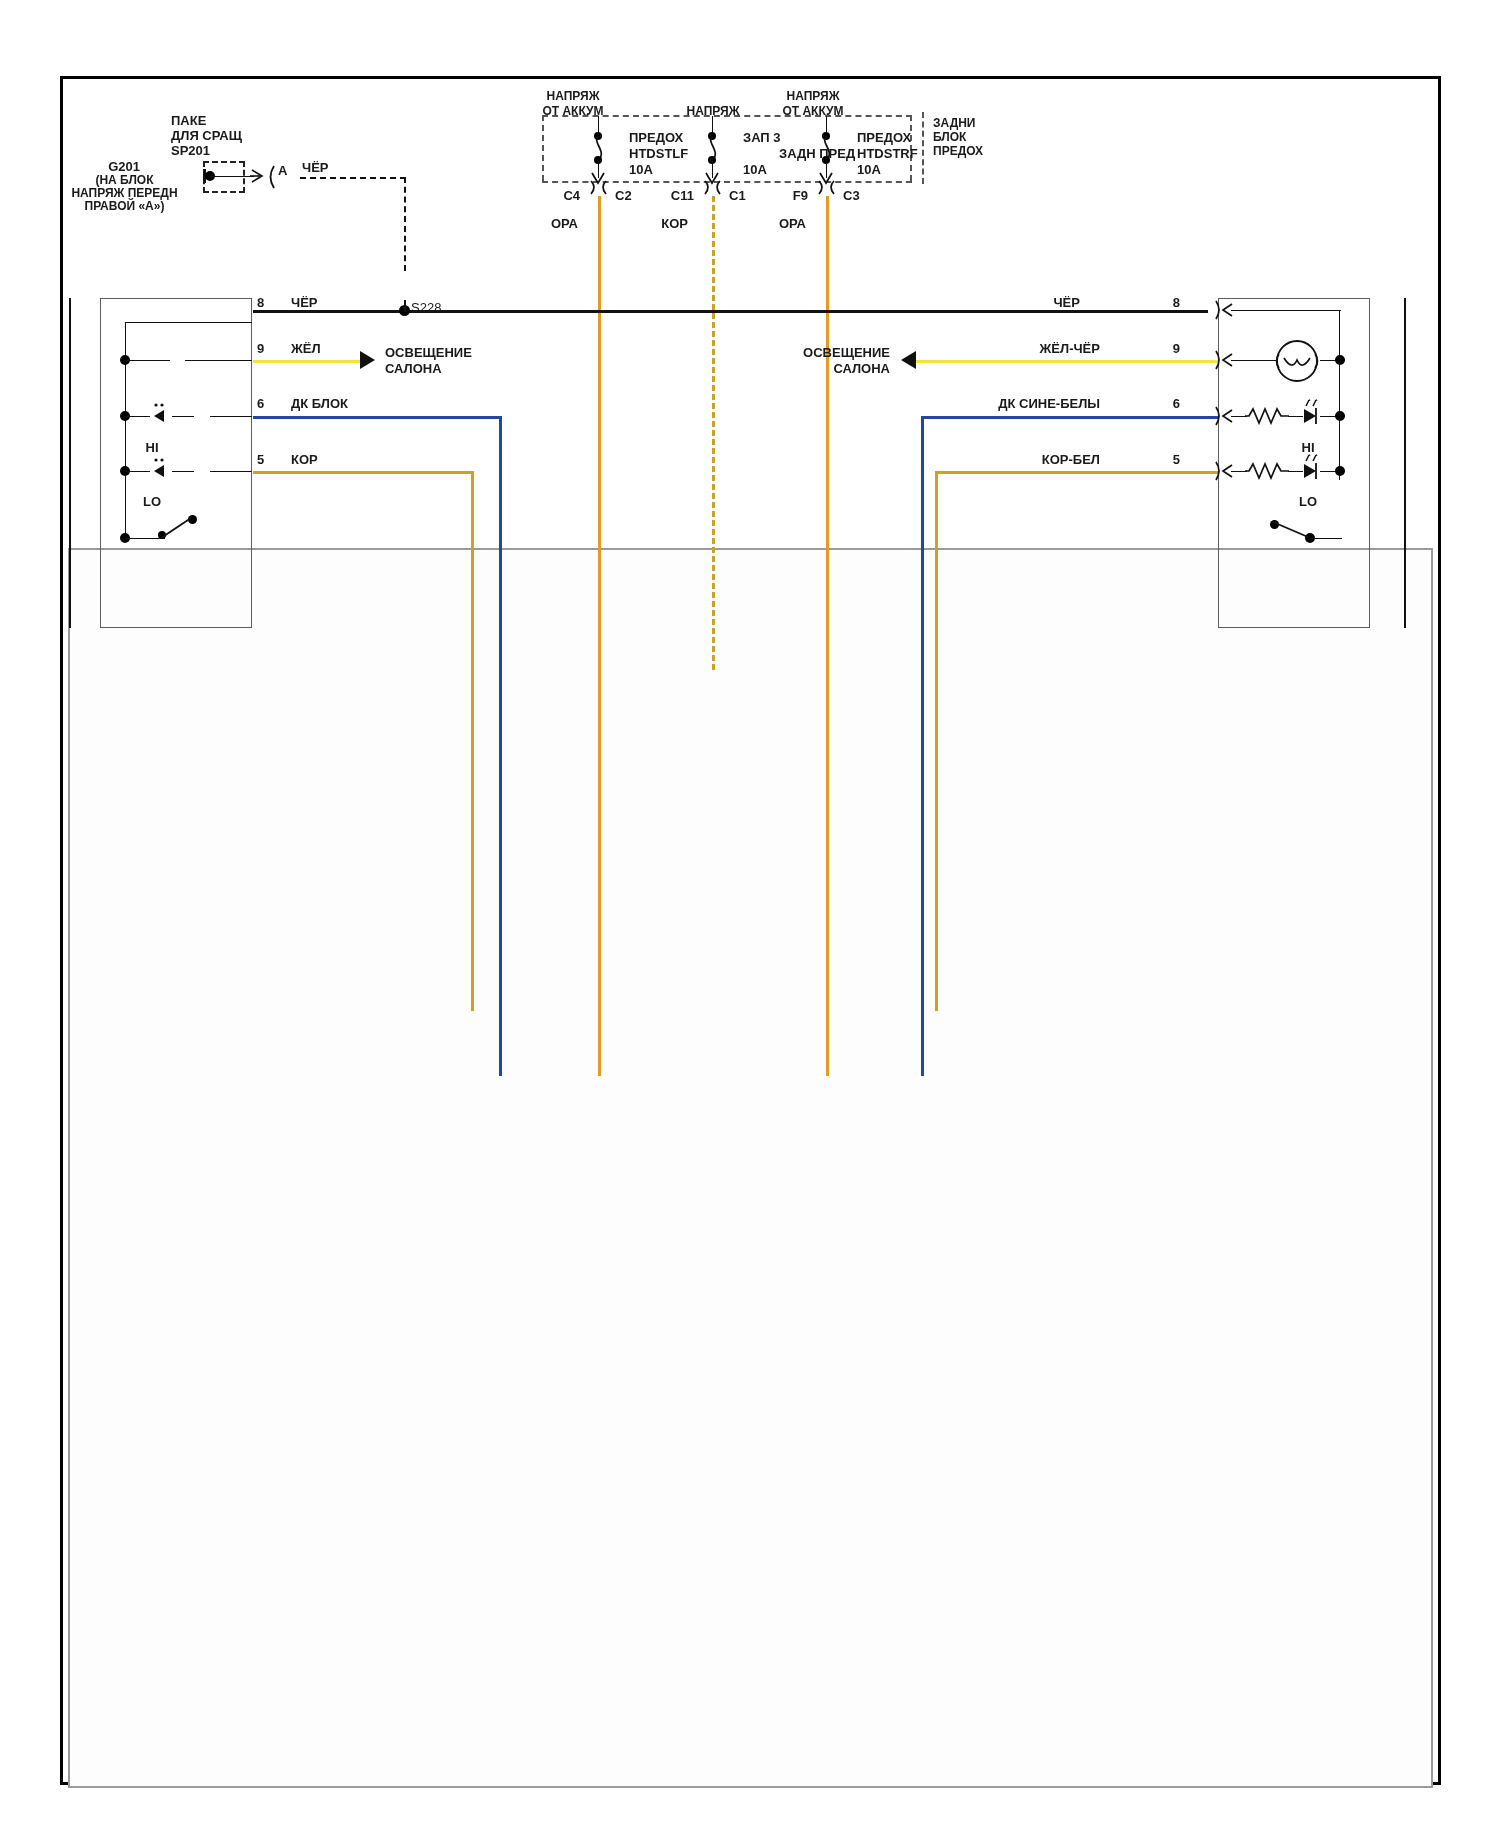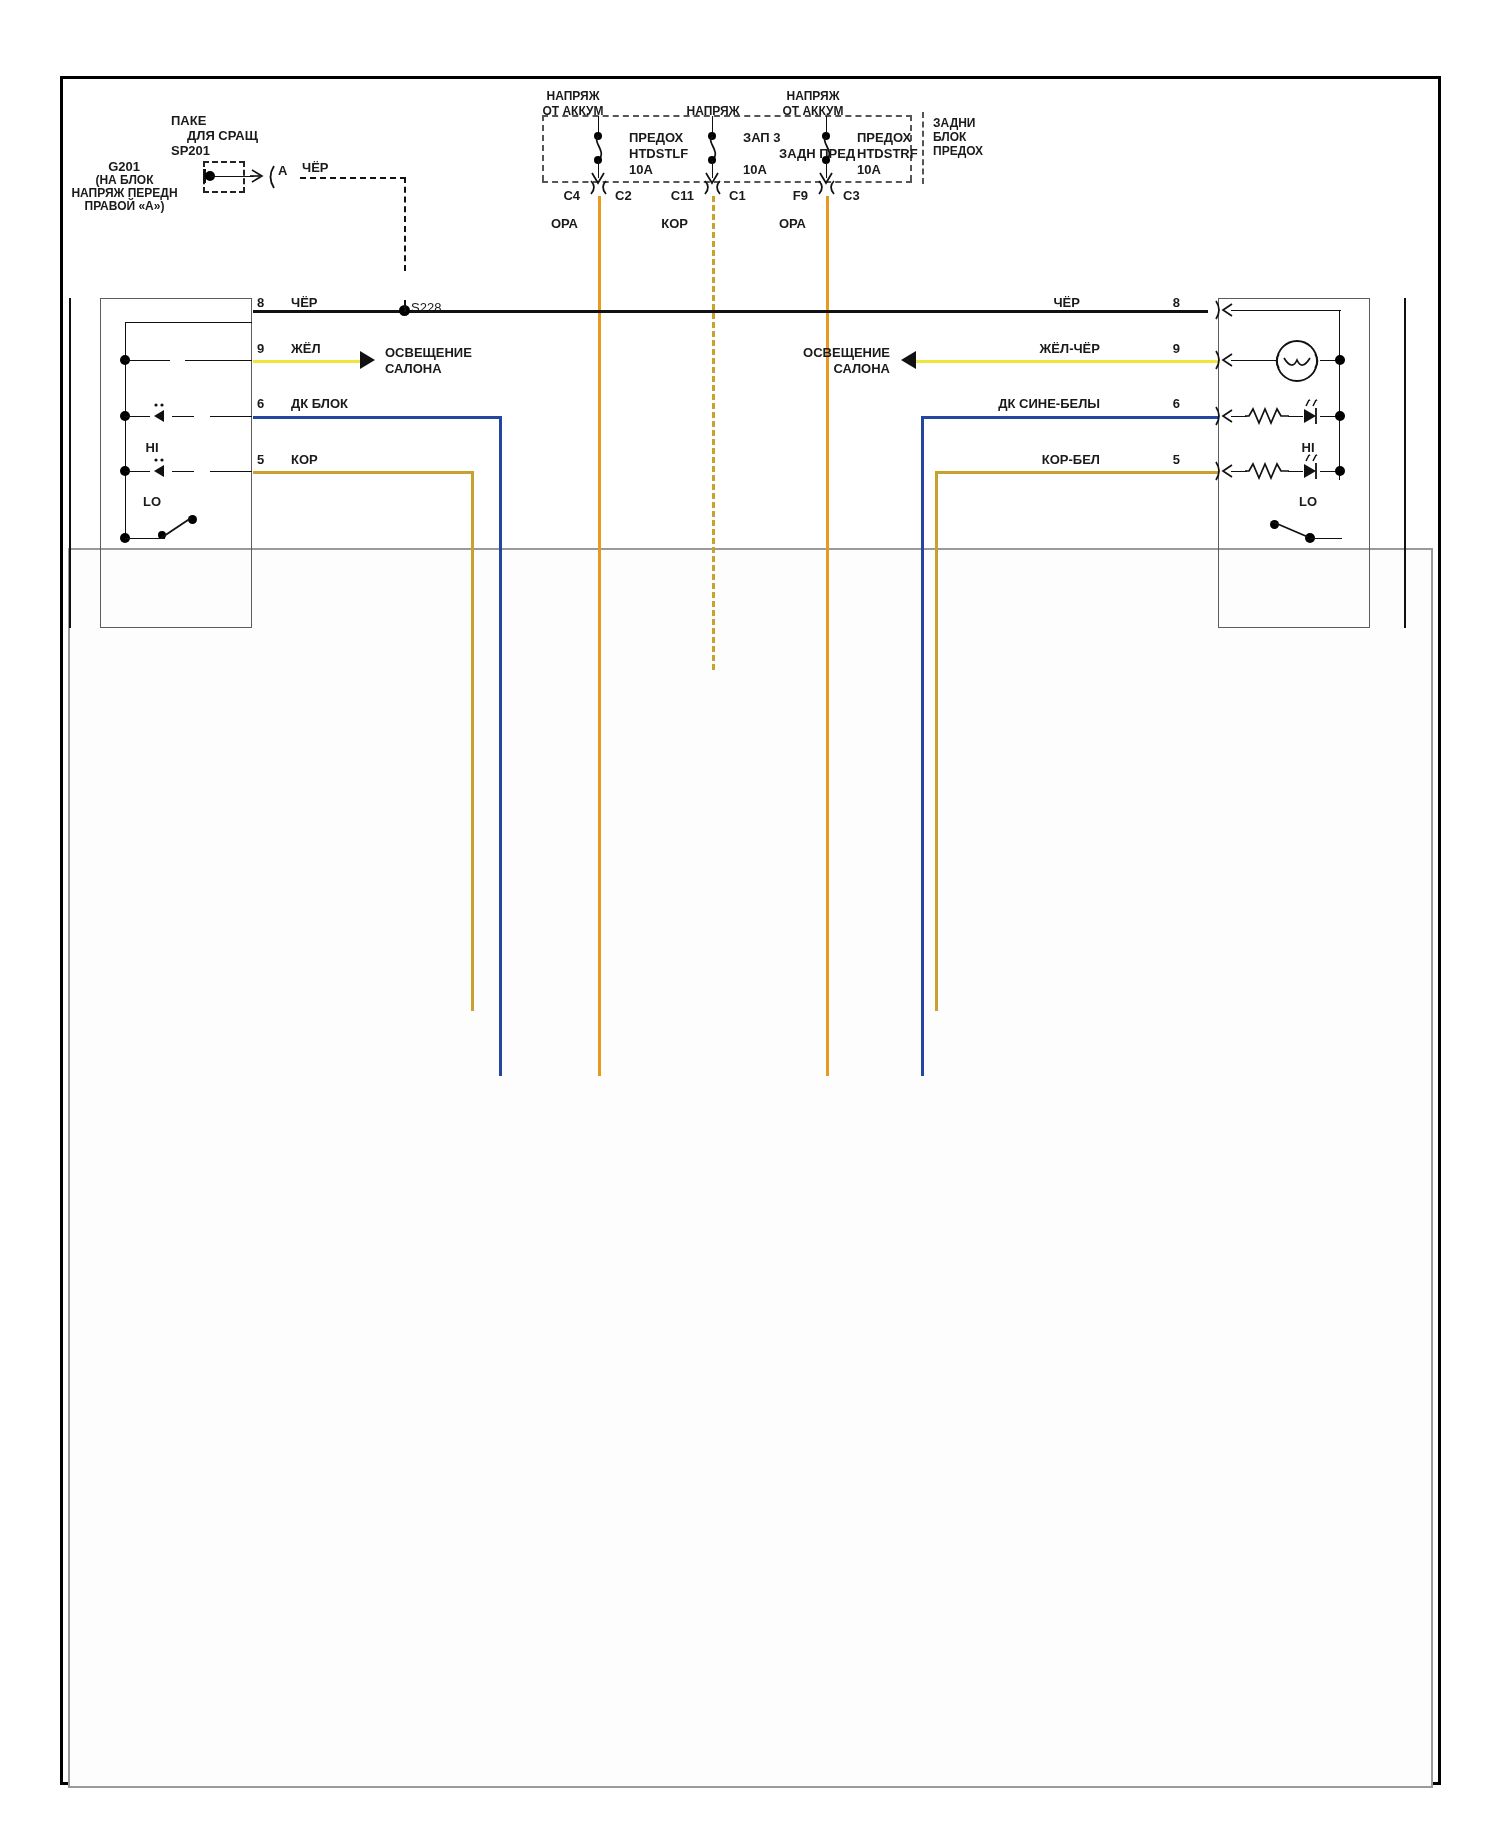--- a/index.html
+++ b/index.html
@@ -172,21 +172,21 @@
     <div class="ftxt" style="left:1216px;top:1452px;width:28px;height:12px;"></div>
   </div>
 
   <div id="veil"></div>
 
   <div class="frame-outer"></div>
   <div class="frame-inner"></div>
 
   <div>
     <div class="lbl t12 bold" style="left:171px;top:113px;">ПАКЕ</div>
-    <div class="lbl t12 bold" style="left:171px;top:128px;margin-left:16px;">ДЛЯ СРАЩ</div>
+    <div class="lbl t12 bold" style="left:171px;top:128px;">ДЛЯ СРАЩ</div>
     <div class="lbl t12 bold" style="left:171px;top:143px;">SP201</div>
 
     <div class="box" style="left:203px;top:161px;width:42px;height:32px;border:2px dashed #222;"></div>
 
     <div class="lbl t12 bold rgt" style="left:88px;top:159px;width:52px;">G201</div>
     <div class="lbl t11 bold ctr" style="left:62px;top:173px;width:125px;">(НА БЛОК</div>
     <div class="lbl t11 bold ctr" style="left:62px;top:186px;width:125px;">НАПРЯЖ ПЕРЕДН</div>
     <div class="lbl t11 bold ctr" style="left:62px;top:199px;width:125px;">ПРАВОЙ «А»)</div>
 
     <div class="vline" style="left:203px;top:169px;height:14px;border-left-width:3px;border-color:#111;"></div>

